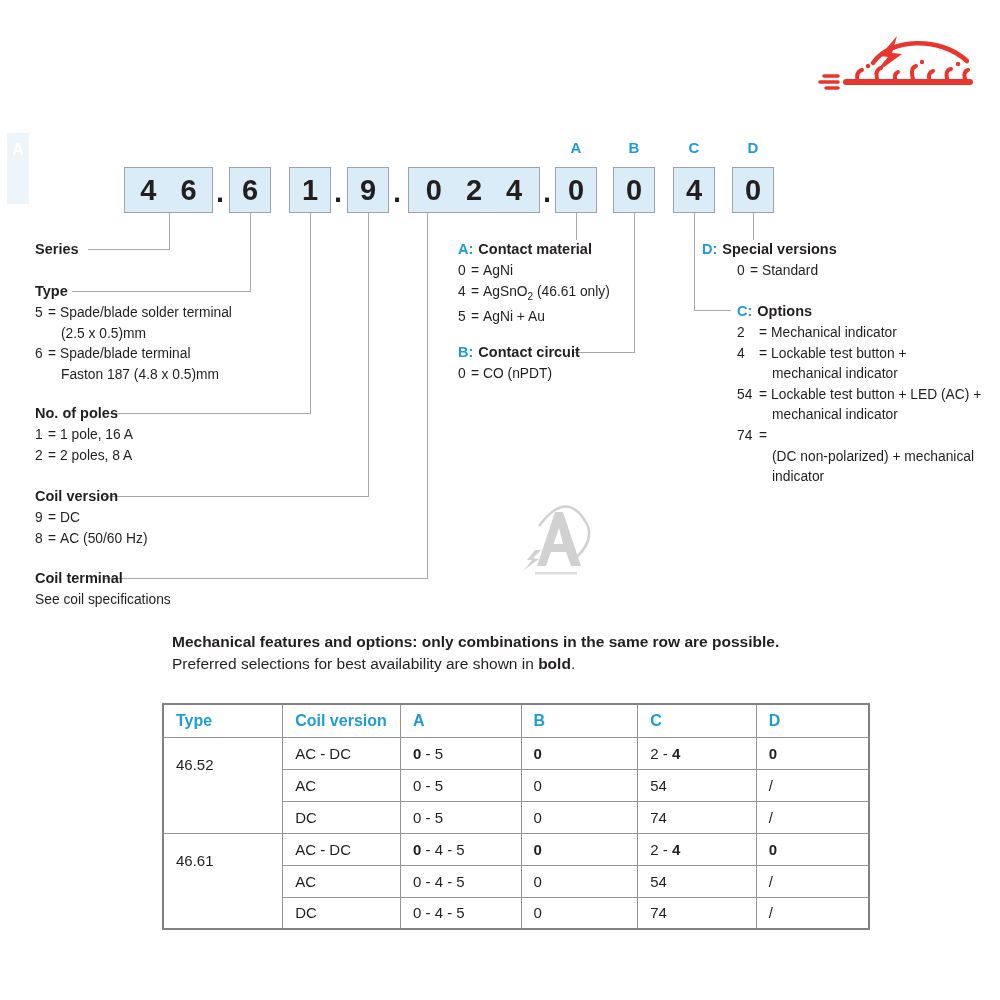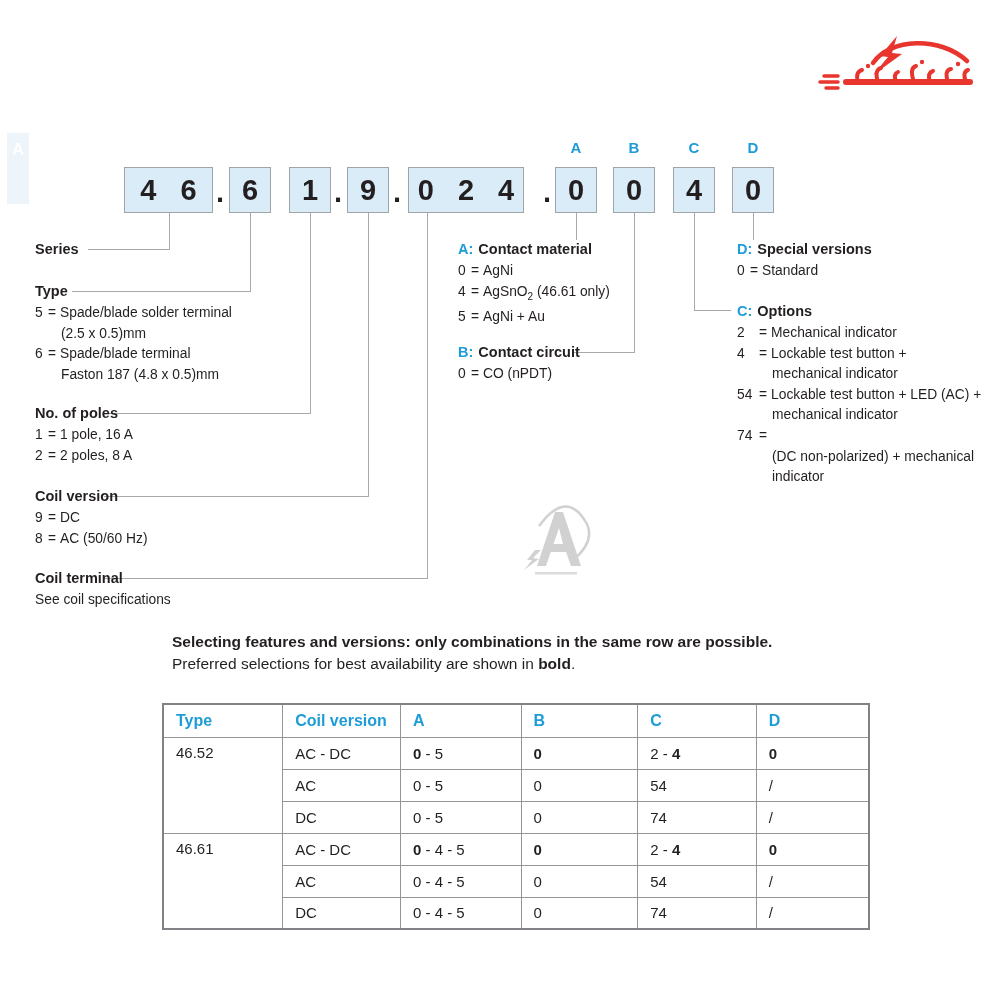--- a/index.html
+++ b/index.html
@@ -65,21 +65,21 @@
   table.sel {
     position:absolute; left:162px; top:703px; width:708px;
     border-collapse:collapse; border:2px solid #808285;
     font-size:15px;
   }
   table.sel th, table.sel td {
     border:1px solid #939598; text-align:left; padding-left:12px;
   }
   table.sel th { height:33px; color:#1e9cd7; font-weight:bold; font-size:16px; }
   table.sel td { height:32px; }
-  td.typecell { vertical-align:top; padding-top:6px;margin-top:16px; }
+  td.typecell { vertical-align:top; padding-top:18px;margin-top:16px; }
   .bseg { font-weight:bold; }
 
   .c-type { width:120px; } .c-coil { width:118px; } .c-a { width:121px; }
   .c-b { width:117px; } .c-c { width:119px; } .c-d { width:113px; }
 </style>
 </head>
 <body>
 
 <div class="page">
 
@@ -106,21 +106,21 @@
   <div class="col-label" style="left:673px;">C</div>
   <div class="col-label" style="left:732px;">D</div>
 
   <div class="codebox wide" style="left:124px; width:89px;">4 6</div>
   <div class="code-dot" style="left:213px;">.</div>
   <div class="codebox" style="left:229px; width:42px;">6</div>
   <div class="codebox" style="left:289px; width:42px;">1</div>
   <div class="code-dot" style="left:331px;">.</div>
   <div class="codebox" style="left:347px; width:42px;">9</div>
   <div class="code-dot" style="left:390px;">.</div>
-  <div class="codebox wide" style="left:408px; width:116px;">0 2 4</div>
+  <div class="codebox wide" style="left:408px; width:132px;">0 2 4</div>
   <div class="code-dot" style="left:540px;">.</div>
   <div class="codebox" style="left:555px; width:42px;">0</div>
   <div class="codebox" style="left:613px; width:42px;">0</div>
   <div class="codebox" style="left:673px; width:42px;">4</div>
   <div class="codebox" style="left:732px; width:42px;">0</div>
 
   <div class="vline" style="left:169px; top:213px; height:37px;"></div>
   <div class="hline" style="left:88px;  top:249px; width:82px;"></div>
   <div class="vline" style="left:250px; top:213px; height:79px;"></div>
   <div class="hline" style="left:72px;  top:291px; width:179px;"></div>
@@ -219,21 +219,21 @@
     <span class="tag">B:</span><span>Contact circuit</span>
   </div>
   <div class="body" style="left:458px; top:364px;">
     <div class="line">
         <span class="n1">0</span>
         <span class="eq">=</span>
         <span class="t">CO (nPDT)</span>
       </div>
   </div>
 
-  <div class="sec-h" style="left:737px; top:241px;text-align:right;">
+  <div class="sec-h" style="left:702px; top:241px;text-align:right;">
     <span class="tag">D:</span><span>Special versions</span>
   </div>
   <div class="body" style="left:737px; top:261px;">
     <div class="line">
         <span class="n1">0</span>
         <span class="eq">=</span>
         <span class="t">Standard</span>
       </div>
   </div>
 
@@ -277,21 +277,21 @@
   <div class="watermark">
     <svg width="80" height="80" viewBox="0 0 80 80">
       <path d="M22 68 L40 14 L48 14 L66 68 L56 68 L51 54 L34 54 L38 46 L48 46 L44 30 L31 68 Z" fill="#c9cacb"></path>
       <path d="M24 28 Q 52 -10 72 26 Q 80 44 58 62" fill="none" stroke="#c9cacb" stroke-width="2.5"></path>
       <path d="M20 52 L12 62 L17 62 L9 72 L24 61 L18 60 L26 52 Z" fill="#c9cacb"></path>
       <rect x="20" y="74" width="42" height="2.5" fill="#d6d7d8"></rect>
     </svg>
   </div>
 
   <div class="note">
-    <div class="b">Selecting features and versions: only combinations in the same row are possible.</div>
+    <div class="b">Mechanical features and options: only combinations in the same row are possible.</div>
     <div><span>Preferred selections for best availability are shown in </span><span class="b">bold</span><span>.</span></div>
   </div>
 
   <table class="sel">
     <colgroup>
       <col class="c-type">
         <col class="c-coil">
         <col class="c-a">
         <col class="c-b">
         <col class="c-c">

